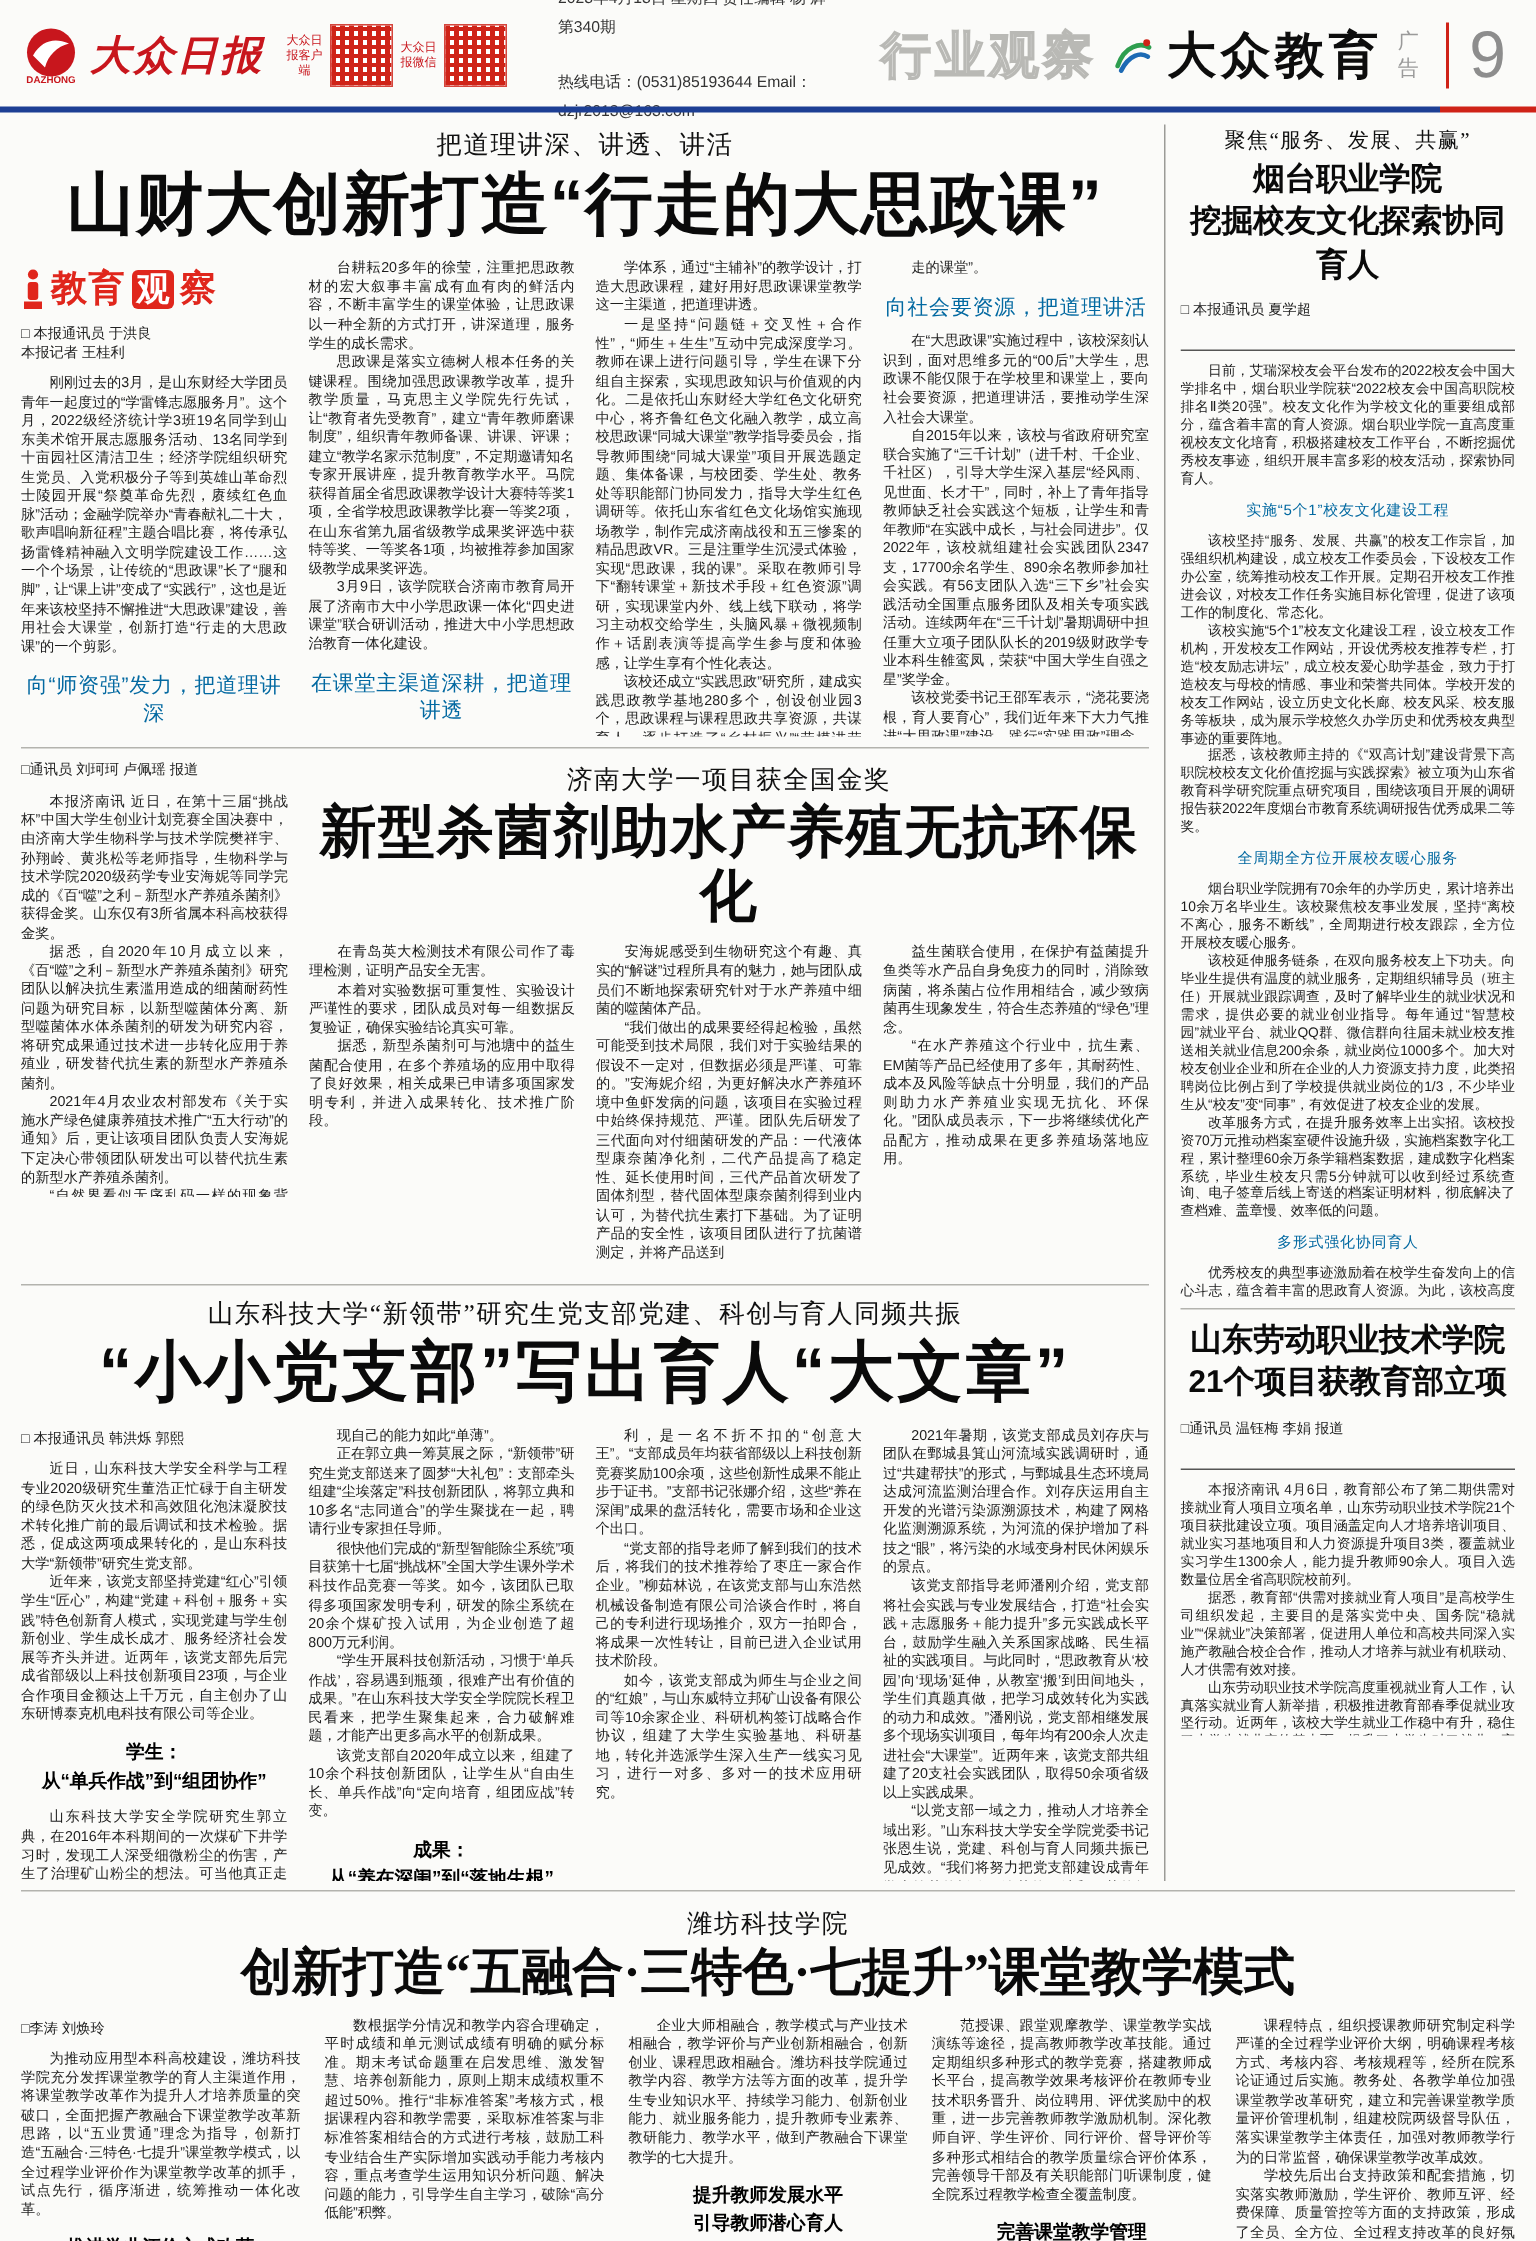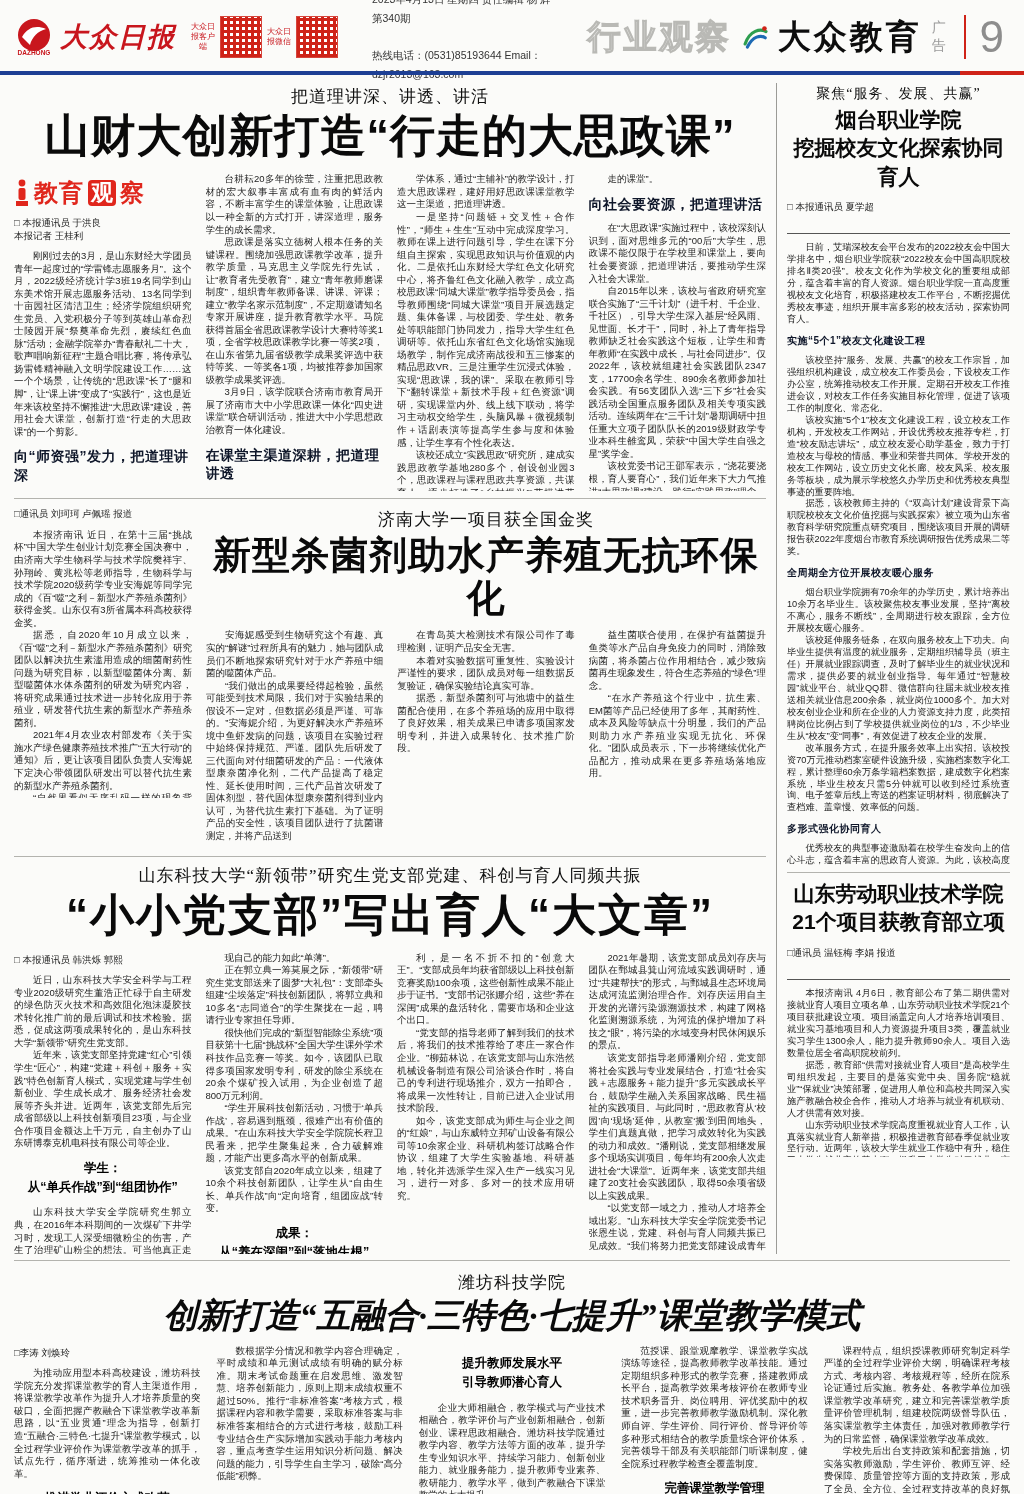--- a/index.html
+++ b/index.html
@@ -32,28 +32,28 @@
   .content{display:flex;padding:8px 14px 0 14px;}
   .main-col{width:752px;padding-right:10px;}
   .side-col{flex:1;border-left:1px solid #9b9b97;padding-left:10px;}
   .sep{border:0;border-top:1px solid #b3b3ae;margin:7px 0;}
   .kicker{text-align:center;font-family:Liberation Serif, serif;font-size:17px;color:#111;
           margin:2px 0 3px;letter-spacing:1px;}
   .headline{text-align:center;font-weight:900;line-height:1.12;color:#0a0a0a;white-space:pre-line;}
   .hl-shancai{font-size:45px;letter-spacing:1px;margin:2px 0 12px;}
   .hl-jinan{font-family:"Liberation Serif",serif;font-size:38px;letter-spacing:1px;margin:2px 0 10px;}
   .hl-keda{font-size:44px;letter-spacing:2px;margin:2px 0 12px;}
-  .hl-weifang{font-family:"Liberation Serif",serif;font-size:34px;margin:2px 0 10px;font-style:italic;}
+  .hl-weifang{font-family:"Liberation Serif",serif;font-size:34px;margin:2px 0 10px;}
   .hl-side{font-size:21px;line-height:1.35;margin:2px 0 8px;}
   .side .kicker{font-size:14px;}
   .cols{display:flex;gap:14px;overflow:hidden;}
   .col{flex:1;overflow:hidden;font-size:9.5px;line-height:1.32;text-align:justify;color:#1d1d1d;}
   .blk{margin:0;}
   .blk-p{text-indent:2em;}
-  .blk-h{font-weight:700;text-align:left;font-size:14px;margin:9px 0;letter-spacing:0.5px;color:#0f172a;}
+  .blk-h{font-weight:400;text-align:center;font-size:14px;margin:9px 0;letter-spacing:0.5px;color:#0369a1;}
   .blk-h2{font-weight:900;text-align:center;font-size:12.5px;margin:9px 0;white-space:pre-line;
           line-height:1.55;color:#000;}
   .blk-by{white-space:pre-line;margin:2px 0 8px;font-size:9.5px;color:#222;}
   .sec-shancai .cols{height:318px;}
   .sec-jinan{display:flex;gap:14px;}
   .jinan-left{width:178px;flex:0 0 auto;height:292px;overflow:hidden;font-size:9.5px;line-height:1.32;text-align:justify;}
   .jinan-right{flex:1;min-width:0;}
   .sec-jinan .cols{height:220px;}
   .sec-keda .cols{height:302px;}
   .side .art-body{overflow:hidden;font-size:9.2px;line-height:1.3;text-align:justify;}
@@ -166,27 +166,27 @@
             <div class="blk blk-p">本报济南讯  近日，在第十三届“挑战杯”中国大学生创业计划竞赛全国决赛中，由济南大学生物科学与技术学院樊祥宇、孙翔岭、黄兆松等老师指导，生物科学与技术学院2020级药学专业安海妮等同学完成的《百“噬”之利－新型水产养殖杀菌剂》获得金奖。山东仅有3所省属本科高校获得金奖。</div>
             <div class="blk blk-p">据悉，自2020年10月成立以来，《百“噬”之利－新型水产养殖杀菌剂》研究团队以解决抗生素滥用造成的细菌耐药性问题为研究目标，以新型噬菌体分离、新型噬菌体水体杀菌剂的研发为研究内容，将研究成果通过技术进一步转化应用于养殖业，研发替代抗生素的新型水产养殖杀菌剂。</div>
             <div class="blk blk-p">2021年4月农业农村部发布《关于实施水产绿色健康养殖技术推广“五大行动”的通知》后，更让该项目团队负责人安海妮下定决心带领团队研发出可以替代抗生素的新型水产养殖杀菌剂。</div>
             <div class="blk blk-p">“自然界看似无序乱码一样的现象背后，总是有一些可以寻找的、非随机的规律，而我们可以来探寻并利用这些规律，就像把细菌的天敌——噬菌体用在制作杀菌剂上一样。”</div>
           </div>
         <div class="jinan-right">
           <div class="kicker">济南大学一项目获全国金奖</div>
           <h1 class="headline hl-jinan">新型杀菌剂助水产养殖无抗环保化</h1>
           <div class="cols">
             <div class="col">
-                <div class="blk blk-p">安海妮感受到生物研究这个有趣、真实的“解谜”过程所具有的魅力，她与团队成员们不断地探索研究针对于水产养殖中细菌的噬菌体产品。</div>
-                <div class="blk blk-p">“我们做出的成果要经得起检验，虽然可能受到技术局限，我们对于实验结果的假设不一定对，但数据必须是严谨、可靠的。”安海妮介绍，为更好解决水产养殖环境中鱼虾发病的问题，该项目在实验过程中始终保持规范、严谨。团队先后研发了三代面向对付细菌研发的产品：一代液体型康奈菌净化剂，二代产品提高了稳定性、延长使用时间，三代产品首次研发了固体剂型，替代固体型康奈菌剂得到业内认可，为替代抗生素打下基础。为了证明产品的安全性，该项目团队进行了抗菌谱测定，并将产品送到</div>
-              </div>
-            <div class="col">
                 <div class="blk blk-p">在青岛英大检测技术有限公司作了毒理检测，证明产品安全无害。</div>
                 <div class="blk blk-p">本着对实验数据可重复性、实验设计严谨性的要求，团队成员对每一组数据反复验证，确保实验结论真实可靠。</div>
                 <div class="blk blk-p">据悉，新型杀菌剂可与池塘中的益生菌配合使用，在多个养殖场的应用中取得了良好效果，相关成果已申请多项国家发明专利，并进入成果转化、技术推广阶段。</div>
+              </div>
+            <div class="col">
+                <div class="blk blk-p">安海妮感受到生物研究这个有趣、真实的“解谜”过程所具有的魅力，她与团队成员们不断地探索研究针对于水产养殖中细菌的噬菌体产品。</div>
+                <div class="blk blk-p">“我们做出的成果要经得起检验，虽然可能受到技术局限，我们对于实验结果的假设不一定对，但数据必须是严谨、可靠的。”安海妮介绍，为更好解决水产养殖环境中鱼虾发病的问题，该项目在实验过程中始终保持规范、严谨。团队先后研发了三代面向对付细菌研发的产品：一代液体型康奈菌净化剂，二代产品提高了稳定性、延长使用时间，三代产品首次研发了固体剂型，替代固体型康奈菌剂得到业内认可，为替代抗生素打下基础。为了证明产品的安全性，该项目团队进行了抗菌谱测定，并将产品送到</div>
               </div>
             <div class="col">
                 <div class="blk blk-p">益生菌联合使用，在保护有益菌提升鱼类等水产品自身免疫力的同时，消除致病菌，将杀菌占位作用相结合，减少致病菌再生现象发生，符合生态养殖的“绿色”理念。</div>
                 <div class="blk blk-p">“在水产养殖这个行业中，抗生素、EM菌等产品已经使用了多年，其耐药性、成本及风险等缺点十分明显，我们的产品则助力水产养殖业实现无抗化、环保化。”团队成员表示，下一步将继续优化产品配方，推动成果在更多养殖场落地应用。</div>
               </div>
           </div>
         </div>
       </section>
 
       <hr class="sep">
@@ -271,23 +271,23 @@
           <div class="blk blk-p">为推动应用型本科高校建设，潍坊科技学院充分发挥课堂教学的育人主渠道作用，将课堂教学改革作为提升人才培养质量的突破口，全面把握产教融合下课堂教学改革新思路，以“五业贯通”理念为指导，创新打造“五融合·三特色·七提升”课堂教学模式，以全过程学业评价作为课堂教学改革的抓手，试点先行，循序渐进，统筹推动一体化改革。</div>
           <div class="blk blk-h2">推进学业评价方式改革
 实行全过程学业评价</div>
         </div>
       <div class="col">
           <div class="blk blk-p">数根据学分情况和教学内容合理确定，平时成绩和单元测试成绩有明确的赋分标准。期末考试命题重在启发思维、激发智慧、培养创新能力，原则上期末成绩权重不超过50%。推行“非标准答案”考核方式，根据课程内容和教学需要，采取标准答案与非标准答案相结合的方式进行考核，鼓励工科专业结合生产实际增加实践动手能力考核内容，重点考查学生运用知识分析问题、解决问题的能力，引导学生自主学习，破除“高分低能”积弊。</div>
           <div class="blk blk-h2">深化课堂教学改革
 打造“五融合”课堂</div>
         </div>
       <div class="col">
+          <div class="blk blk-p">企业大师相融合，教学模式与产业技术相融合，教学评价与产业创新相融合，创新创业、课程思政相融合。潍坊科技学院通过教学内容、教学方法等方面的改革，提升学生专业知识水平、持续学习能力、创新创业能力、就业服务能力，提升教师专业素养、教研能力、教学水平，做到产教融合下课堂教学的七大提升。</div>
           <div class="blk blk-h2">提升教师发展水平
 引导教师潜心育人</div>
-          <div class="blk blk-p">企业大师相融合，教学模式与产业技术相融合，教学评价与产业创新相融合，创新创业、课程思政相融合。潍坊科技学院通过教学内容、教学方法等方面的改革，提升学生专业知识水平、持续学习能力、创新创业能力、就业服务能力，提升教师专业素养、教研能力、教学水平，做到产教融合下课堂教学的七大提升。</div>
         </div>
       <div class="col">
           <div class="blk blk-p">范授课、跟堂观摩教学、课堂教学实战演练等途径，提高教师教学改革技能。通过定期组织多种形式的教学竞赛，搭建教师成长平台，提高教学效果考核评价在教师专业技术职务晋升、岗位聘用、评优奖励中的权重，进一步完善教师教学激励机制。深化教师自评、学生评价、同行评价、督导评价等多种形式相结合的教学质量综合评价体系，完善领导干部及有关职能部门听课制度，健全院系过程教学检查全覆盖制度。</div>
           <div class="blk blk-h2">完善课堂教学管理
 确保改革成效</div>
         </div>
       <div class="col">
           <div class="blk blk-p">课程特点，组织授课教师研究制定科学严谨的全过程学业评价大纲，明确课程考核方式、考核内容、考核规程等，经所在院系论证通过后实施。教务处、各教学单位加强课堂教学改革研究，建立和完善课堂教学质量评价管理机制，组建校院两级督导队伍，落实课堂教学主体责任，加强对教师教学行为的日常监督，确保课堂教学改革成效。</div>
           <div class="blk blk-p">学校先后出台支持政策和配套措施，切实落实教师激励，学生评价、教师互评、经费保障、质量管控等方面的支持政策，形成了全员、全方位、全过程支持改革的良好氛围。今年2月份，潍坊科技学院入选山东省高校“三全育人”暨全环境立德树人示范校建设单位。</div>
         </div>

